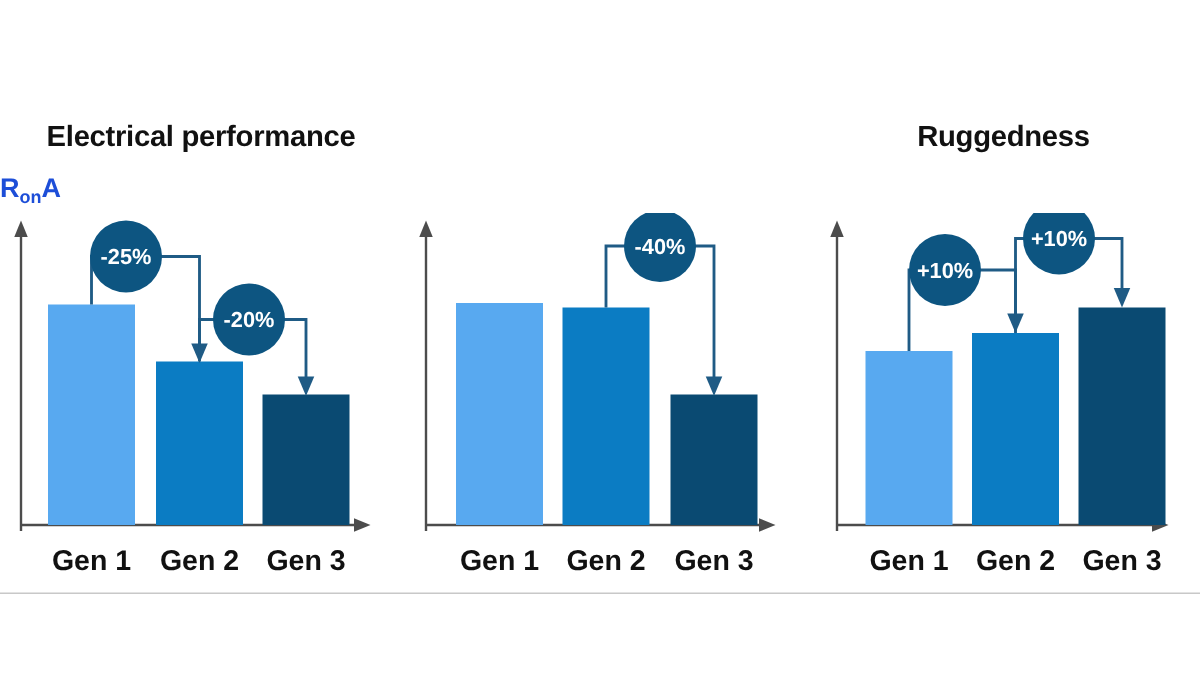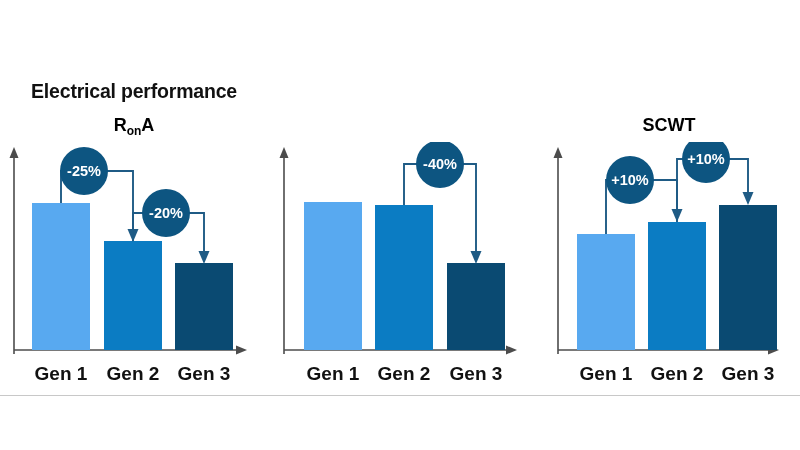--- a/index.html
+++ b/index.html
@@ -51,24 +51,23 @@
     font-weight: bold;
     color: #111111;
     letter-spacing: -0.2px;
     line-height: 1;
   }
   .panel-subtitle {
     position: absolute;
     top: 103px;
     left: 0;
     width: 100%;
-    text-align: center;
     font-size: 18px;
     font-weight: bold;
-    color: #000000;
+    color: #1d4ed8;
     line-height: 1.2;
   }
   .panel-subtitle .sub {
     font-size: 12px;
     vertical-align: baseline;
     position: relative;
     top: 4px;
     font-weight: bold;
   }
 
@@ -216,21 +215,21 @@
           </g>
 
           <text class="cat-label" x="65" y="238">Gen 1</text>
           <text class="cat-label" x="136" y="238">Gen 2</text>
           <text class="cat-label" x="208" y="238">Gen 3</text>
         </svg>
       </div>
     </div>
 
     <div class="panel panel-3">
-      <div class="panel-subtitle">SCWT</div>
+      <div class="panel-title">Ruggedness</div>
 
       <div class="plot">
         <svg width="262" height="253" viewBox="0 0 262 253" xmlns="http://www.w3.org/2000/svg">
           <g>
             <line class="axis-line" x1="20" y1="212" x2="20" y2="14"></line>
             <polygon points="20,5 15.5,16 24.5,16" fill="#4c4c4c"></polygon>
           </g>
           <g>
             <line class="axis-line" x1="20" y1="208" x2="232" y2="208"></line>
             <polygon points="241,208 230,203.5 230,212.5" fill="#4c4c4c"></polygon>

